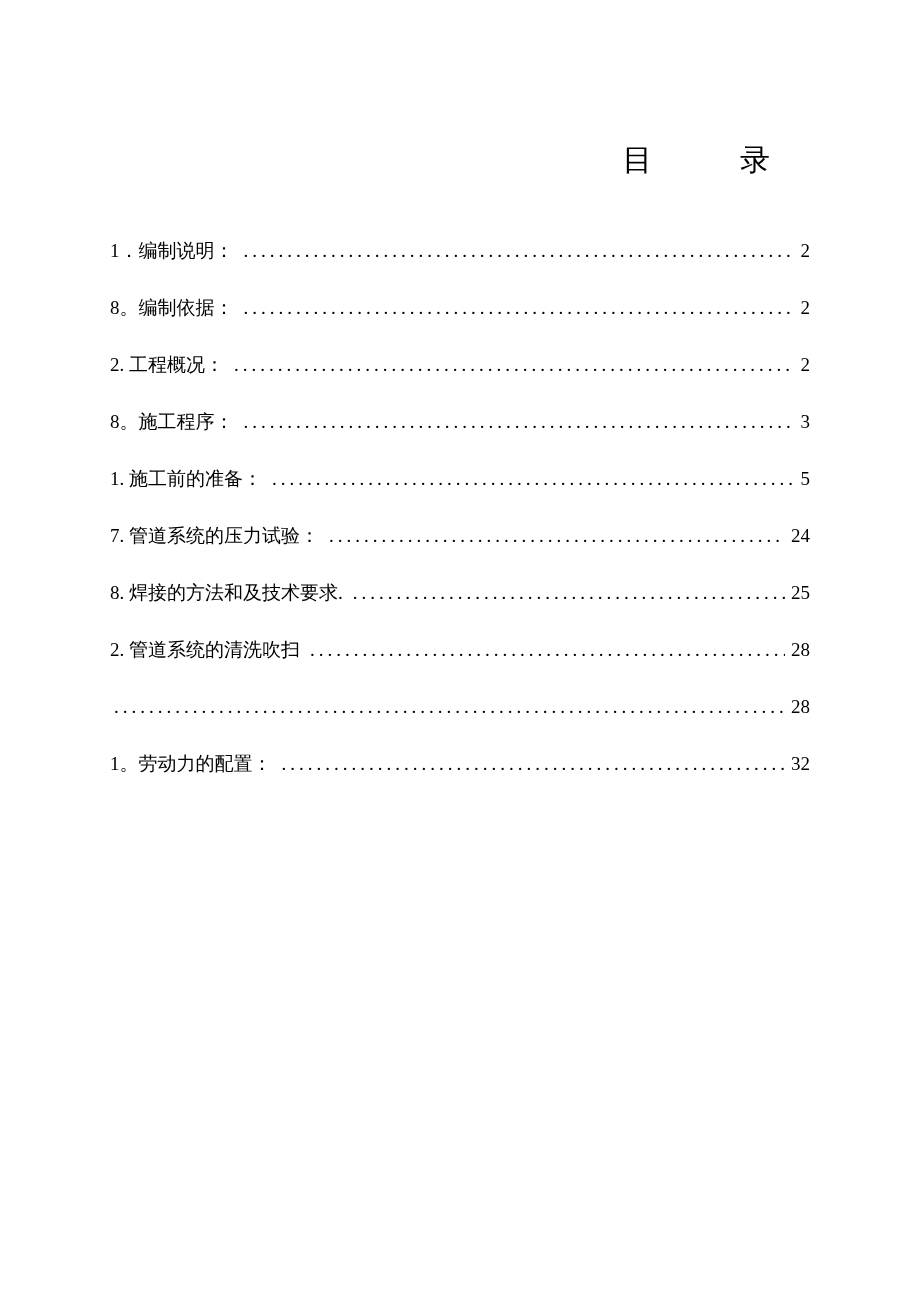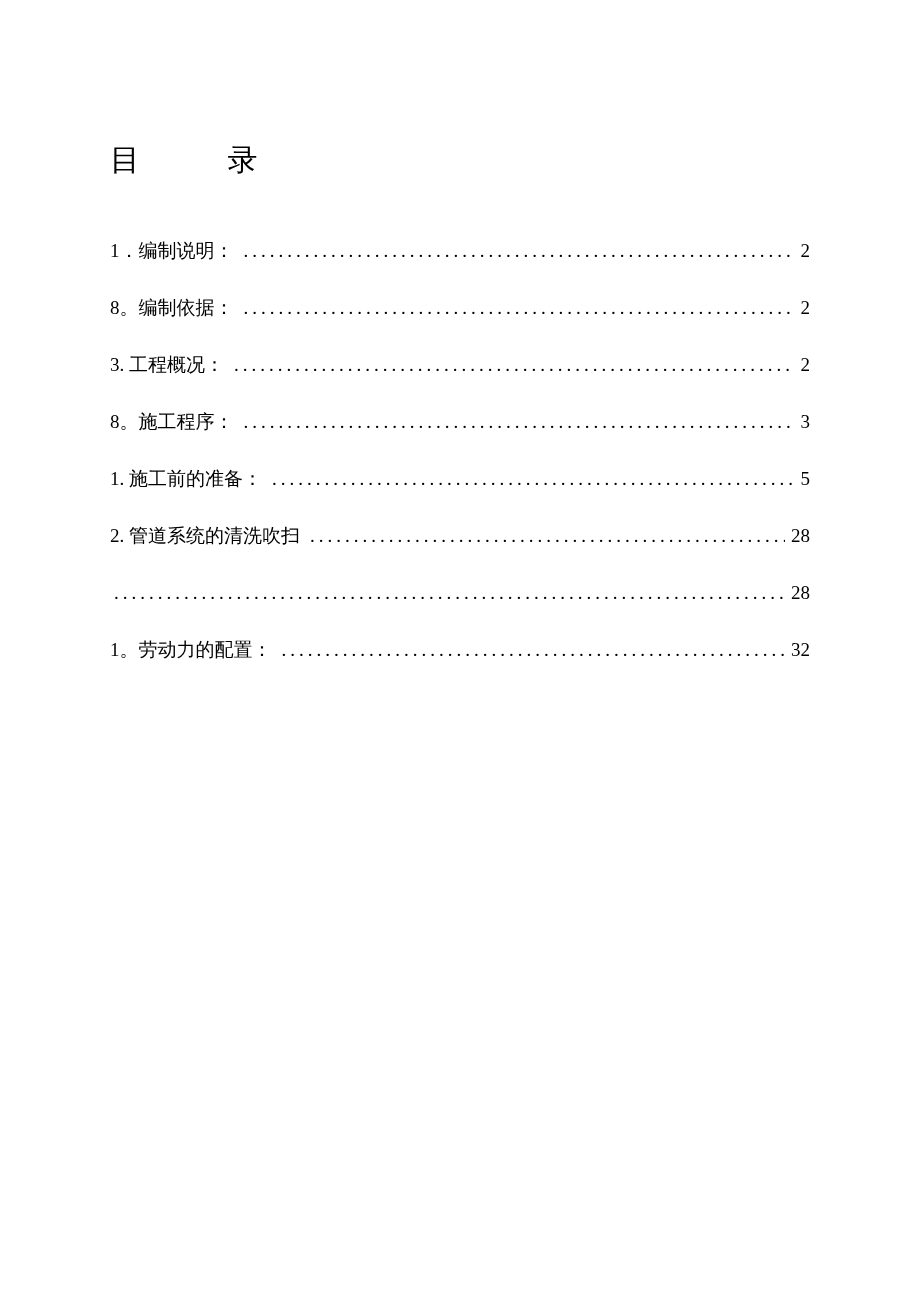--- a/index.html
+++ b/index.html
@@ -9,21 +9,21 @@
     font-family: "SimSun", "宋体", serif;
     color: #000;
     width: 920px;
     height: 1302px;
     position: relative;
   }
   .page {
     padding: 140px 110px 0 110px;
   }
   .title {
-    text-align: left;
+    text-align: right;
     font-size: 30px;
     font-weight: normal;
     letter-spacing: 40px;
     margin: 0 0 60px 0;
     font-family: "SimSun", "宋体", serif;
   }
   .toc {
     font-size: 19px;
     line-height: 1;
   }
@@ -61,33 +61,43 @@
       <span class="toc-label">1．编制说明：</span>
       <span class="toc-dots"></span>
       <span class="toc-page">2</span>
     </div>
     <div class="toc-entry">
       <span class="toc-label">8。编制依据：</span>
       <span class="toc-dots"></span>
       <span class="toc-page">2</span>
     </div>
     <div class="toc-entry">
-      <span class="toc-label">3.  工程概况：</span>
+      <span class="toc-label">2.  工程概况：</span>
       <span class="toc-dots"></span>
       <span class="toc-page">2</span>
     </div>
     <div class="toc-entry">
       <span class="toc-label">8。施工程序：</span>
       <span class="toc-dots"></span>
       <span class="toc-page">3</span>
     </div>
     <div class="toc-entry">
       <span class="toc-label">1.  施工前的准备：</span>
       <span class="toc-dots"></span>
       <span class="toc-page">5</span>
+    </div>
+    <div class="toc-entry">
+      <span class="toc-label">7.  管道系统的压力试验：</span>
+      <span class="toc-dots"></span>
+      <span class="toc-page">24</span>
+    </div>
+    <div class="toc-entry">
+      <span class="toc-label">8.  焊接的方法和及技术要求.</span>
+      <span class="toc-dots"></span>
+      <span class="toc-page">25</span>
     </div>
     <div class="toc-entry">
       <span class="toc-label">2.  管道系统的清洗吹扫</span>
       <span class="toc-dots"></span>
       <span class="toc-page">28</span>
     </div>
     <div class="toc-entry">
       <span class="toc-dots"></span>
       <span class="toc-page">28</span>
     </div>

